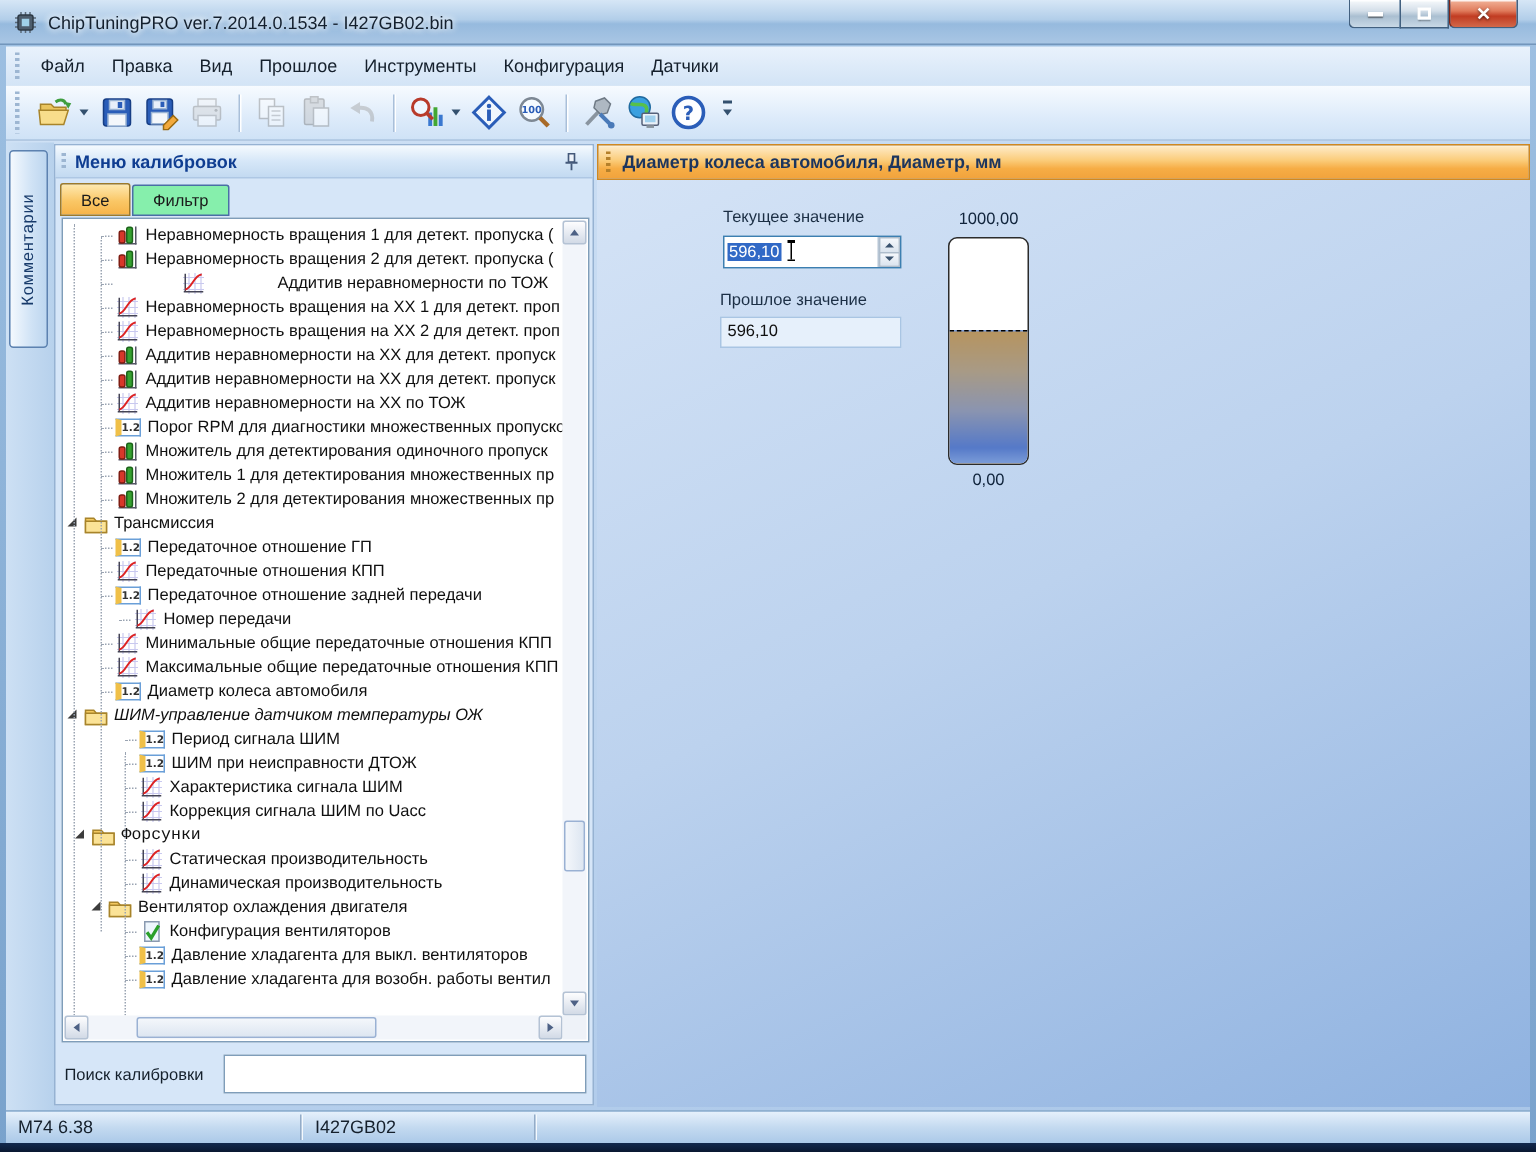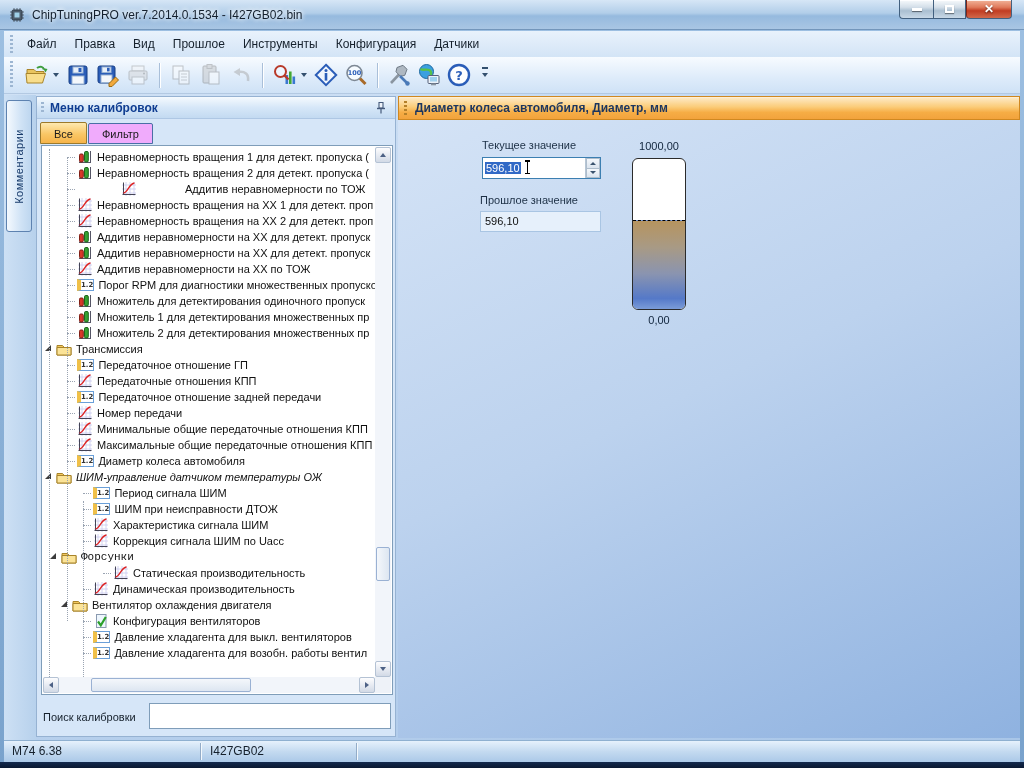--- a/index.html
+++ b/index.html
@@ -54,21 +54,21 @@
   #comments-tab span{writing-mode:vertical-rl;transform:rotate(180deg);font-size:11px;color:#173a6a;letter-spacing:.5px;}
 
   
   #left-panel{position:absolute;left:36px;top:96px;width:360px;height:641px;
     background:#d6e6f8;border:1px solid #96b2d2;}
   #lp-header{position:absolute;left:0;right:0;top:0;height:22px;display:flex;align-items:center;
     background:linear-gradient(#f5fafe,#d6e7f8 50%,#c3daf1);border-bottom:1px solid #aec7e4;}
   #lp-header-text{font-size:12px;font-weight:bold;color:#0f3d91;margin-left:2px;white-space:nowrap;}
   #lp-pin{margin-left:auto;margin-right:7px;width:14px;height:14px;}
   #lp-tabs{position:absolute;left:3px;top:24px;height:23px;display:flex;align-items:flex-end;}
-  .lp-tab{font-size:11px;color:#1a1a1a;padding:4px 13px 3px;border:1px solid #4a6fa5;background:#f0abfc;margin-right:1px;border-radius:2px 2px 0 0;}
+  .lp-tab{font-size:11px;color:#1a1a1a;padding:4px 13px 3px;border:1px solid #4a6fa5;background:#86efac;margin-right:1px;border-radius:2px 2px 0 0;}
   .lp-tab.active{background:linear-gradient(#fee9b0,#fac766 55%,#f6b44a);border-color:#9c7a2c;padding-top:5px;}
   #tree-box{position:absolute;left:4px;top:48px;width:352px;height:550px;background:#fff;border:1px solid #7f9db9;}
   #tree-rows{position:absolute;left:1px;top:3px;right:17px;bottom:17px;overflow:hidden;}
   .tree-row{height:16px;line-height:16px;display:flex;align-items:center;white-space:nowrap;font-size:11px;color:#101010;}
   .t-label{margin-left:2px;}
   .t-ic{width:16px;height:16px;flex:0 0 16px;margin-right:2px;}
   .t-arrow{width:0;height:0;border-bottom:6px solid #3c3c3c;border-left:6px solid transparent;margin:0 5px 2px 0;flex:0 0 6px;}
   .t-stub{width:8px;height:0;border-top:1px dotted #9aa4b2;margin-right:2px;flex:0 0 8px;}
   .ic-scalar{width:40px;height:12px;flex:0 0 16px;margin:2px 2px 2px 0;background:#fff;
     border:1px solid #6a9fd8;border-left:4px solid #f0c048;
@@ -459,21 +459,21 @@
               <path d="M2.5 1.5v12M1.5 13.5h13" stroke="#445" stroke-width="1" fill="none"></path>
               <path d="M2.5 12c4.5-.5 5.5-9.5 11-10" fill="none" stroke="#d22" stroke-width="1.3"></path>
             </svg>
             <span class="t-label">Передаточные отношения КПП</span>
           </div>
           <div class="tree-row" style="padding-left: 24px;">
             <span class="t-stub"></span>
             <span class="t-ic ic-scalar">1.2</span>
             <span class="t-label">Передаточное отношение задней передачи</span>
           </div>
-          <div class="tree-row" style="padding-left: 24px;">
+          <div class="tree-row" style="padding-left: 36px;">
             <span class="t-stub"></span>
             <svg class="t-ic" viewBox="0 0 16 16" width="16" height="16">
               <path d="M5 1v14M1 4h14M1 8h14M1 12h14M9 1v14M13 1v14" stroke="#c9c9ef" stroke-width="0.8" fill="none"></path>
               <path d="M2.5 1.5v12M1.5 13.5h13" stroke="#445" stroke-width="1" fill="none"></path>
               <path d="M2.5 12c4.5-.5 5.5-9.5 11-10" fill="none" stroke="#d22" stroke-width="1.3"></path>
             </svg>
             <span class="t-label">Номер передачи</span>
           </div>
           <div class="tree-row" style="padding-left: 24px;">
             <span class="t-stub"></span>
@@ -535,21 +535,21 @@
             <span class="t-label">Коррекция сигнала ШИМ по Uacc</span>
           </div>
           <div class="tree-row" style="padding-left: 7px; font-family: Liberation Mono, monospace;">
             <span class="t-arrow"></span>
             <svg class="t-ic" viewBox="0 0 16 16" width="16" height="16">
               <path d="M1 4.5h5.5l1.8 2H15V14H1z" fill="#f3c85e" stroke="#a8842a"></path>
               <path d="M1 6.5h14V14H1z" fill="#fbe397" stroke="#a8842a"></path>
             </svg>
             <span class="t-label">Форсунки</span>
           </div>
-          <div class="tree-row" style="padding-left: 60px;">
+          <div class="tree-row" style="padding-left: 40px;">
             <span class="t-stub"></span>
             <svg class="t-ic" viewBox="0 0 16 16" width="16" height="16">
               <path d="M5 1v14M1 4h14M1 8h14M1 12h14M9 1v14M13 1v14" stroke="#c9c9ef" stroke-width="0.8" fill="none"></path>
               <path d="M2.5 1.5v12M1.5 13.5h13" stroke="#445" stroke-width="1" fill="none"></path>
               <path d="M2.5 12c4.5-.5 5.5-9.5 11-10" fill="none" stroke="#d22" stroke-width="1.3"></path>
             </svg>
             <span class="t-label">Статическая производительность</span>
           </div>
           <div class="tree-row" style="padding-left: 40px;">
             <span class="t-stub"></span>

